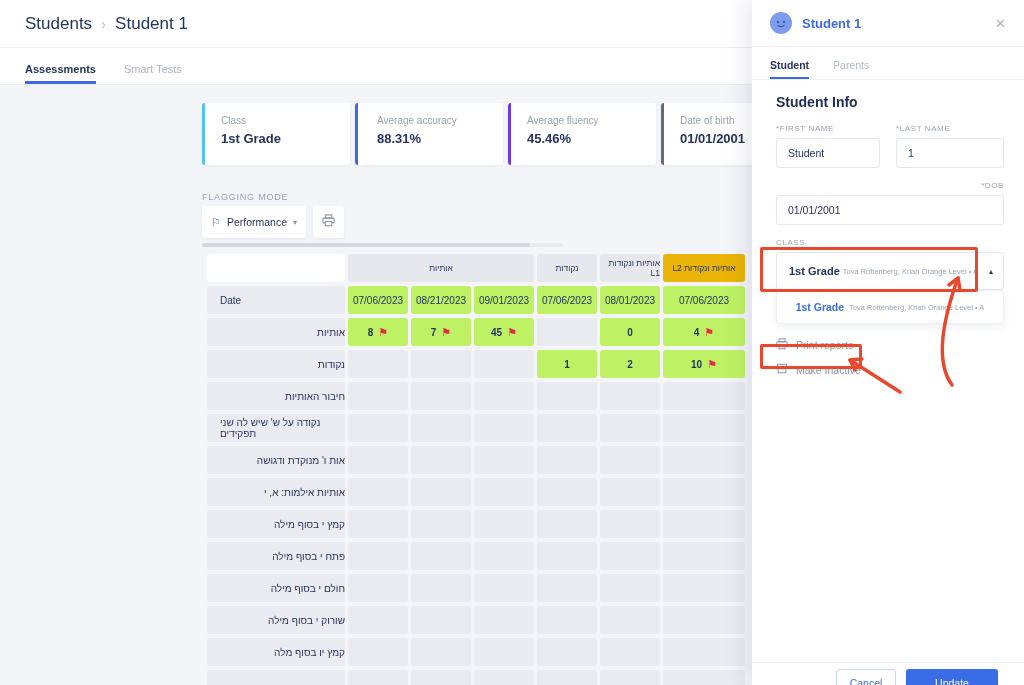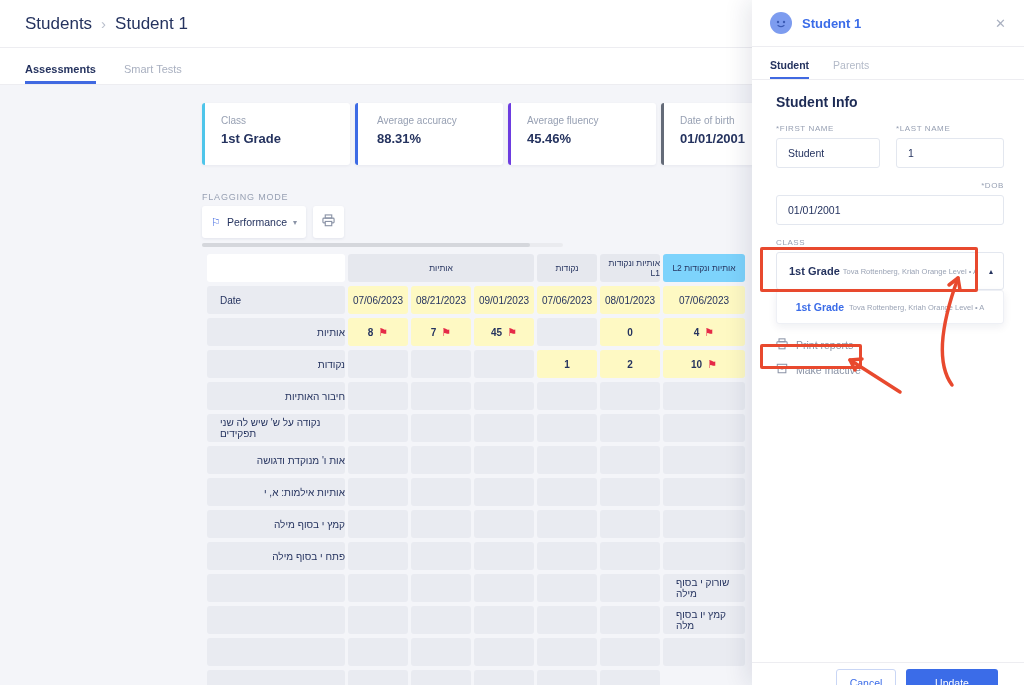--- a/index.html
+++ b/index.html
@@ -31,22 +31,22 @@
 
   
   .hscroll-track { position:absolute; left:202px; top:243px; width:361px; height:4px; border-radius:2px; background:#eaebef; }
   .hscroll-thumb { position:absolute; left:0; top:0; width:328px; height:4px; border-radius:2px; background:#d5d7dc; }
 
   
   .atable { position:absolute; left:207px; top:254px; display:grid; grid-template-columns:138px 60px 60px 60px 60px 60px 82px; grid-auto-rows:28px; column-gap:3px; row-gap:4px; }
   .cell { border-radius:3px; display:flex; align-items:center; justify-content:center; font-size:10px; color:#25335f; background:#e9ebf1; }
   .cell.corner { background:#fff; }
   .cell.group { font-size:8.5px; background:#e6e8ee; direction:rtl; }
-  .cell.group.dark { background:#7dd3fc; }
-  .cell.white { background:#fef9c3; }
+  .cell.group.dark { background:#eab308; }
+  .cell.white { background:#bef264; }
   .cell.rowlabel { justify-content:flex-start; padding-left:13px; direction:rtl; text-align:left; font-size:10px; }
   .cell.rowlabel span { direction:rtl; unicode-bidi:plaintext; }
   .flagmark { color:#e52a47; font-size:11px; margin-left:5px; line-height:1; }
   .cell .num { font-weight:bold; font-size:10px; }
   .cell.datecell { font-size:10px; }
 
   
   .panel { position:absolute; right:0; top:0; width:272px; height:685px; background:#fff; box-shadow:-6px 0 22px rgba(20,30,70,0.10); z-index:5; }
   .panel-head { height:47px; border-bottom:1px solid #ededf1; display:flex; align-items:center; padding:0 18px; gap:10px; }
   .avatar { width:22px; height:22px; border-radius:50%; background:#7d9cef; flex:none; }
@@ -234,20 +234,23 @@
     <div class="cell "></div>
     <div class="cell rowlabel">
       <span>פתח י בסוף מילה</span>
     </div>
     <div class="cell "></div>
     <div class="cell "></div>
     <div class="cell "></div>
     <div class="cell "></div>
     <div class="cell "></div>
     <div class="cell "></div>
+    <div class="cell rowlabel">
+      <span>חולם י בסוף מילה</span>
+    </div>
     <div class="cell "></div>
     <div class="cell "></div>
     <div class="cell "></div>
     <div class="cell "></div>
     <div class="cell "></div>
     <div class="cell "></div>
     <div class="cell rowlabel">
       <span>שורוק י בסוף מילה</span>
     </div>
     <div class="cell "></div>

